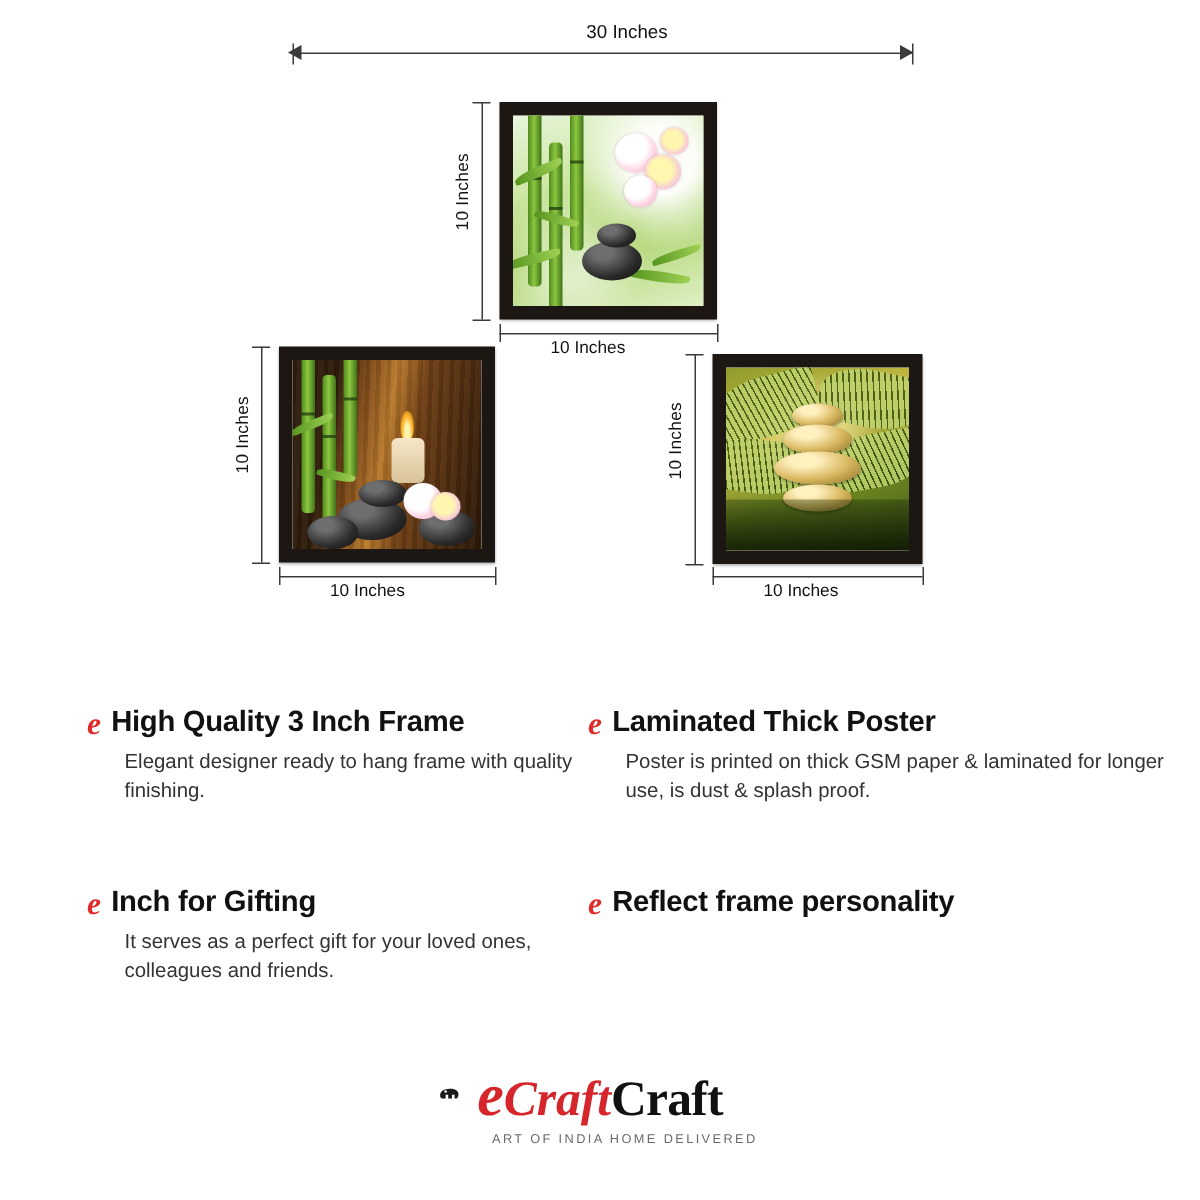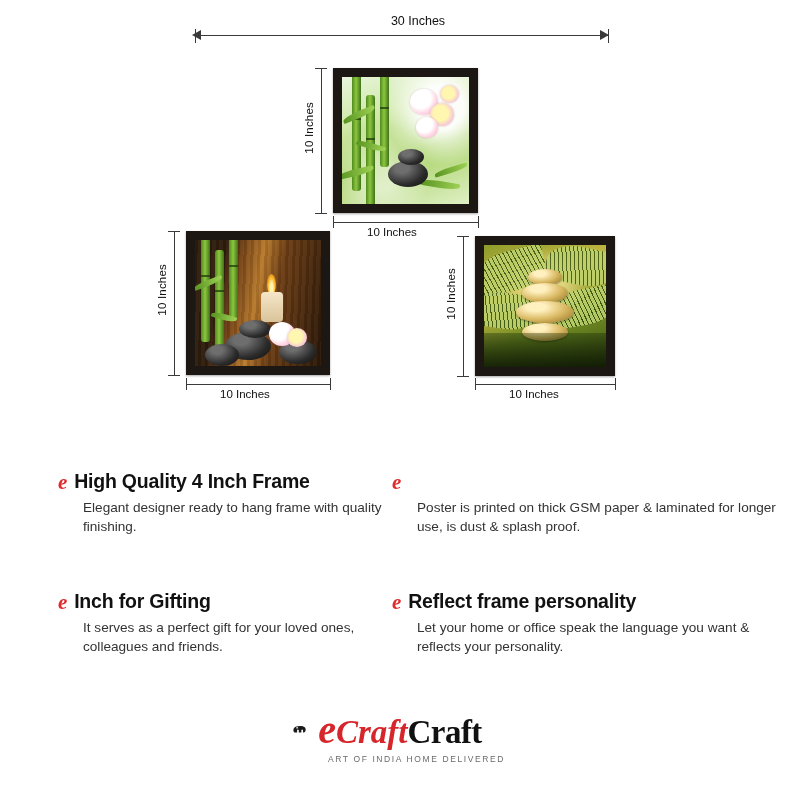--- a/index.html
+++ b/index.html
@@ -266,46 +266,46 @@
     <div class="tickv2" style="left:475px; top:378px;"></div>
     <div class="tickv2" style="left:615px; top:378px;"></div>
     <div class="cap-h" style="left:509px; top:388px;">10 Inches</div>
   </div>
 
   <div class="features">
 
     <div class="feat" style="left:58px; top:0px;">
       <div class="feat-head">
         <span class="bullet-icon">e</span>
-        <span>High Quality 4 Inch Frame</span>
+        <span>High Quality 3 Inch Frame</span>
       </div>
       <div class="feat-body">Elegant designer ready to hang frame with quality finishing.</div>
     </div>
 
     <div class="feat" style="left:392px; top:0px; width:390px;">
       <div class="feat-head">
         <span class="bullet-icon">e</span>
+        <span>Laminated Thick Poster</span>
       </div>
       <div class="feat-body">Poster is printed on thick GSM paper &amp; laminated for longer use, is dust &amp; splash proof.</div>
     </div>
 
     <div class="feat" style="left:58px; top:120px;">
       <div class="feat-head">
         <span class="bullet-icon">e</span>
         <span>Inch for Gifting</span>
       </div>
       <div class="feat-body">It serves as a perfect gift for your loved ones, colleagues and friends.</div>
     </div>
 
     <div class="feat" style="left:392px; top:120px; width:360px;">
       <div class="feat-head">
         <span class="bullet-icon">e</span>
         <span>Reflect frame personality</span>
       </div>
-      <div class="feat-body">Let your home or office speak the language you want &amp; reflects your personality.</div>
     </div>
   </div>
 
   <div class="logo-wrap">
     <div class="logo-main">
       <svg class="logo-mark" viewBox="0 0 20 16">
         <path d="M3 12 C1 11 1 6 5 5 C8 4 13 4 15 6 C17 8 16 12 14 12 L13 12 L13 9 L11 9 L11 12 L8 12 L8 9 L6 9 L6 12 Z" fill="#1a1a1a"></path>
         <circle cx="6" cy="6.5" r="1" fill="#ffffff"></circle>
       </svg>
       <span class="logo-c">e</span><span class="logo-craft">Craft</span><span class="logo-india">Craft</span>

